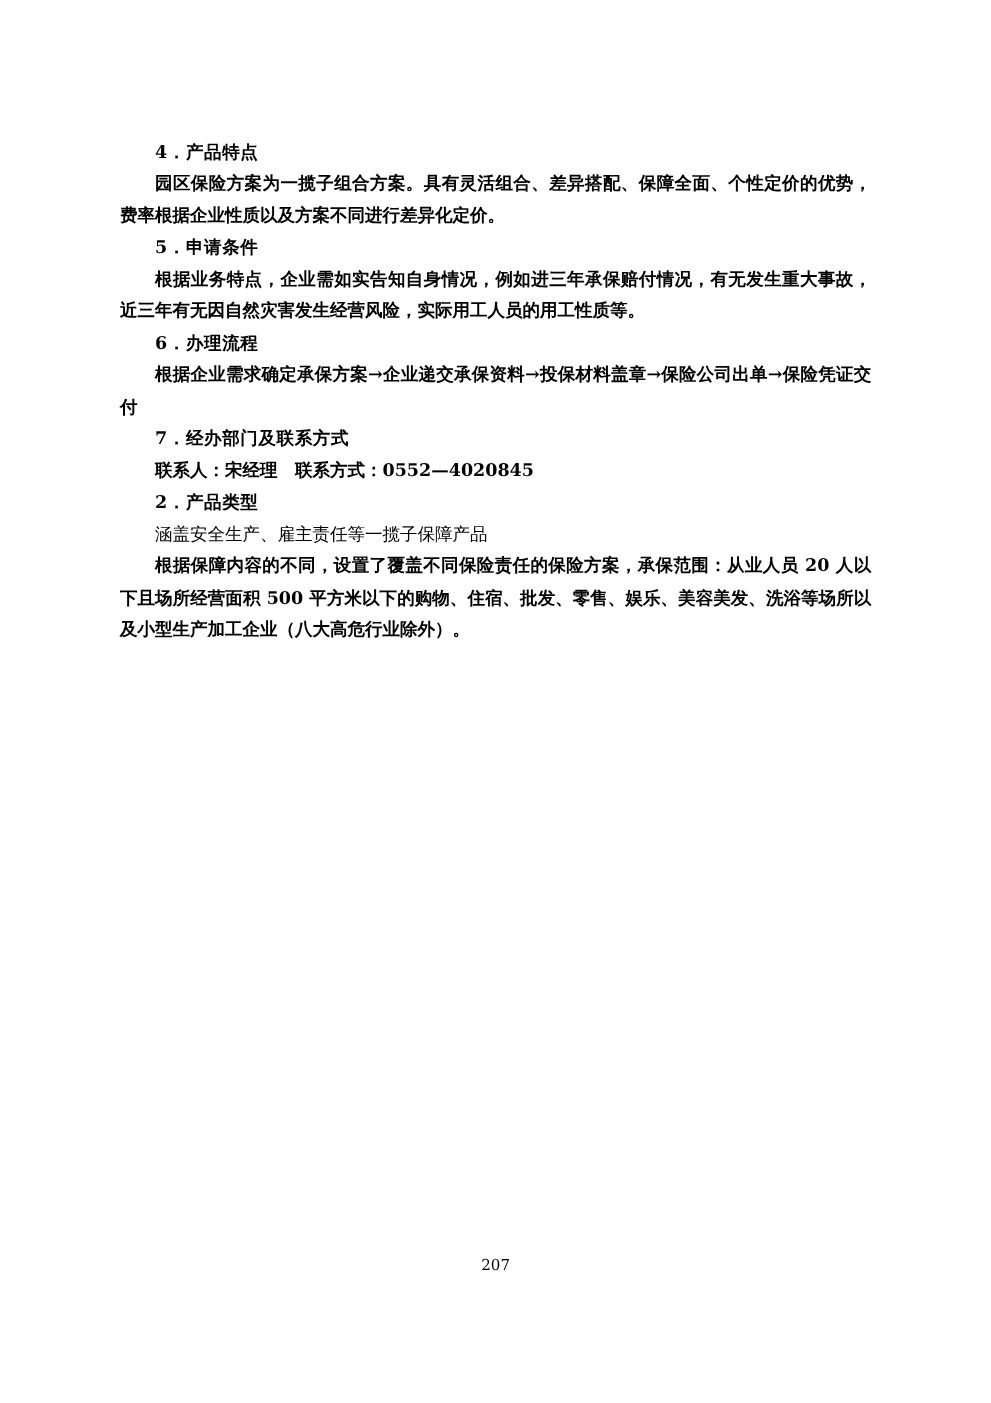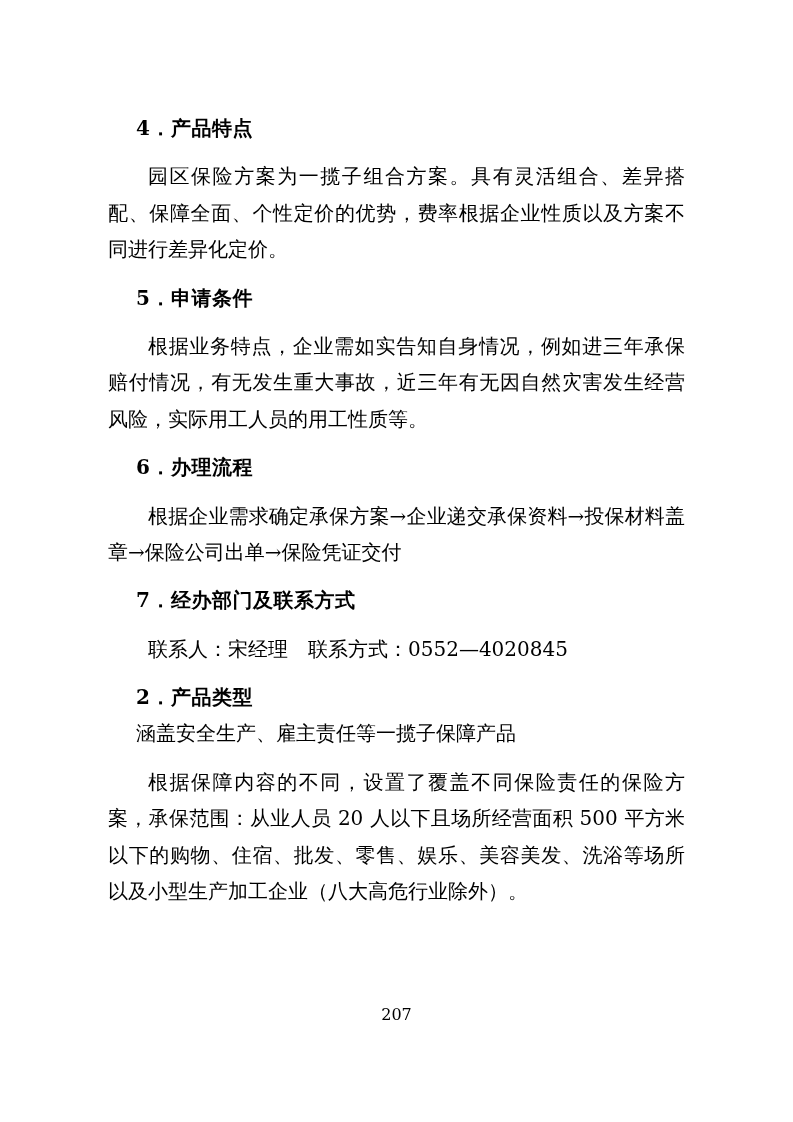--- a/index.html
+++ b/index.html
@@ -17,46 +17,47 @@
   .page {
     position: absolute;
     left: 0; top: 0;
     width: 793px;
     height: 1122px;
     box-sizing: border-box;
     padding: 110px 96px 40px 96px;
     background: #ffffff;
   }
   .doc-body {
-    font-size: 20px;
+    font-size: 14px;
     line-height: 1.82;
     text-align: justify;
     text-justify: inter-ideograph;
   }
   .heading {
     font-weight: bold;
     text-indent: 2em;
     margin: 0;
     letter-spacing: 0.5px;
   }
   .para {
     text-indent: 2em;
-    margin: 12px;
+    margin: 0;
+    font-weight: bold;
   }
   .para-sub {
     text-indent: 2em;
     margin: 0;
   }
   .pagenum {
     position: absolute;
     left: 0;
     right: 0;
     top: 1005px;
     text-align: center;
-    font-size: 16px;
+    font-size: 12px;
     font-family: "DejaVu Serif", "Liberation Serif", serif;
   }
 </style>
 </head>
 <body>
 
 <div class="page">
   <div class="doc-body" id="doc-body">
       <p class="heading">4．产品特点</p>
       <p class="para">园区保险方案为一揽子组合方案。具有灵活组合、差异搭配、保障全面、个性定价的优势，费率根据企业性质以及方案不同进行差异化定价。</p>

